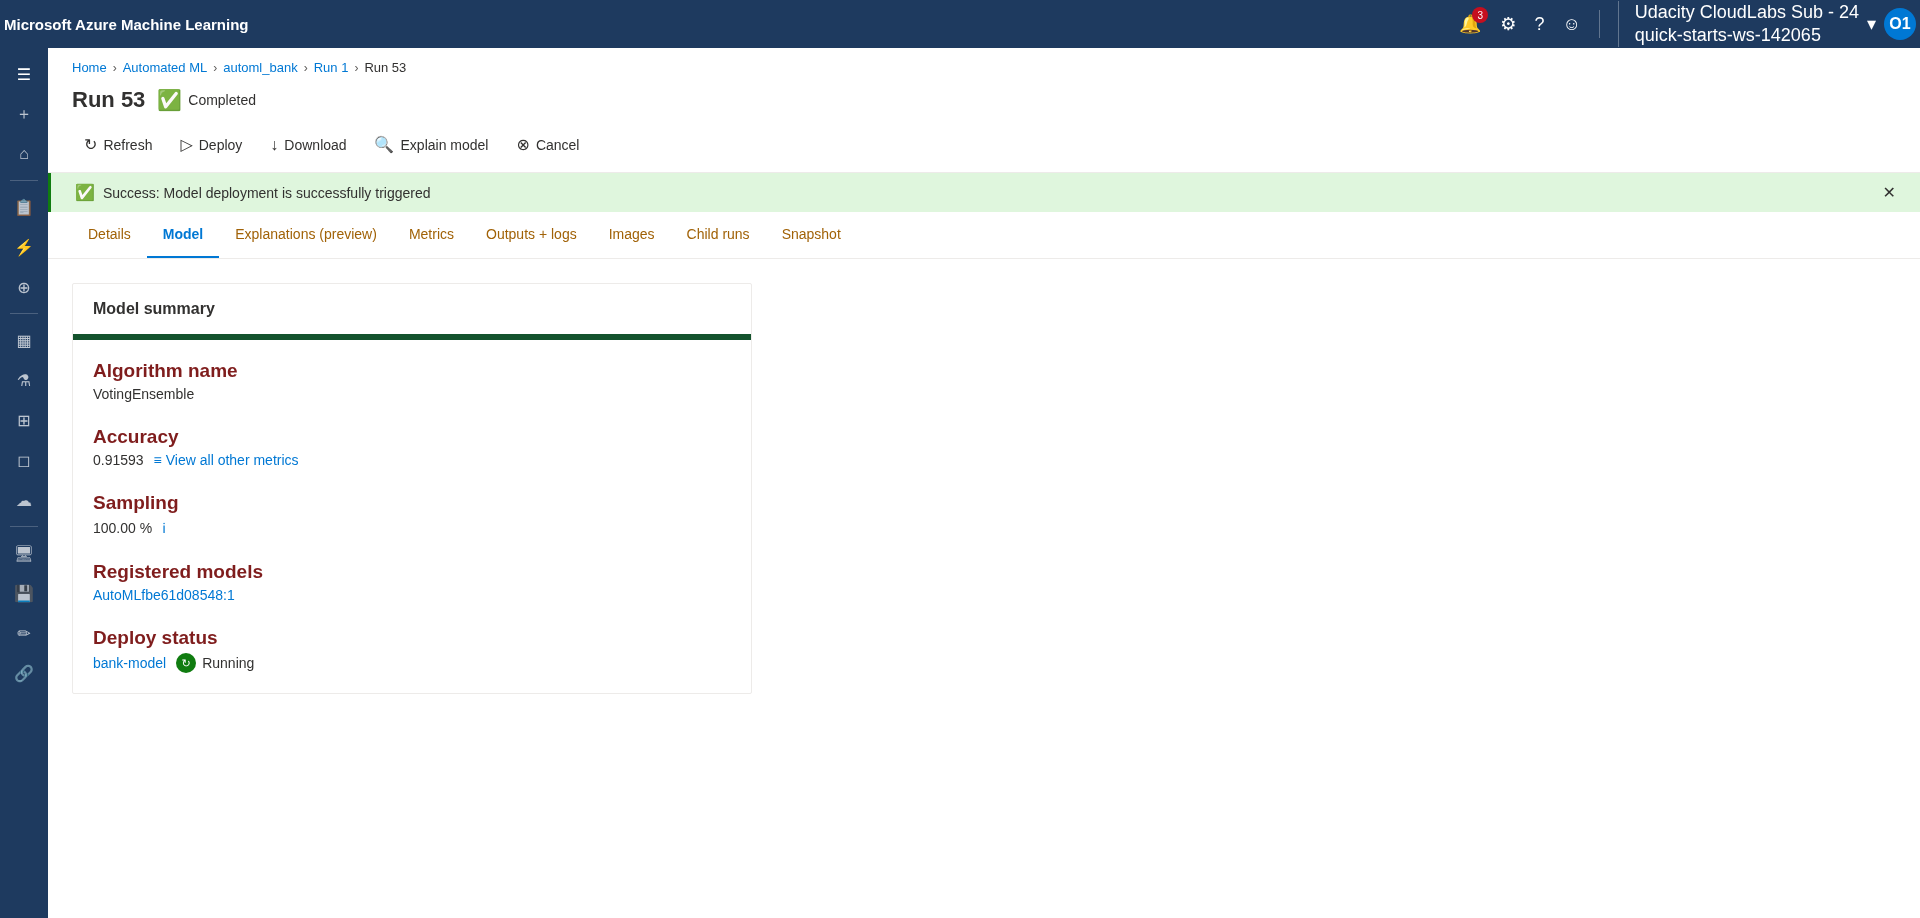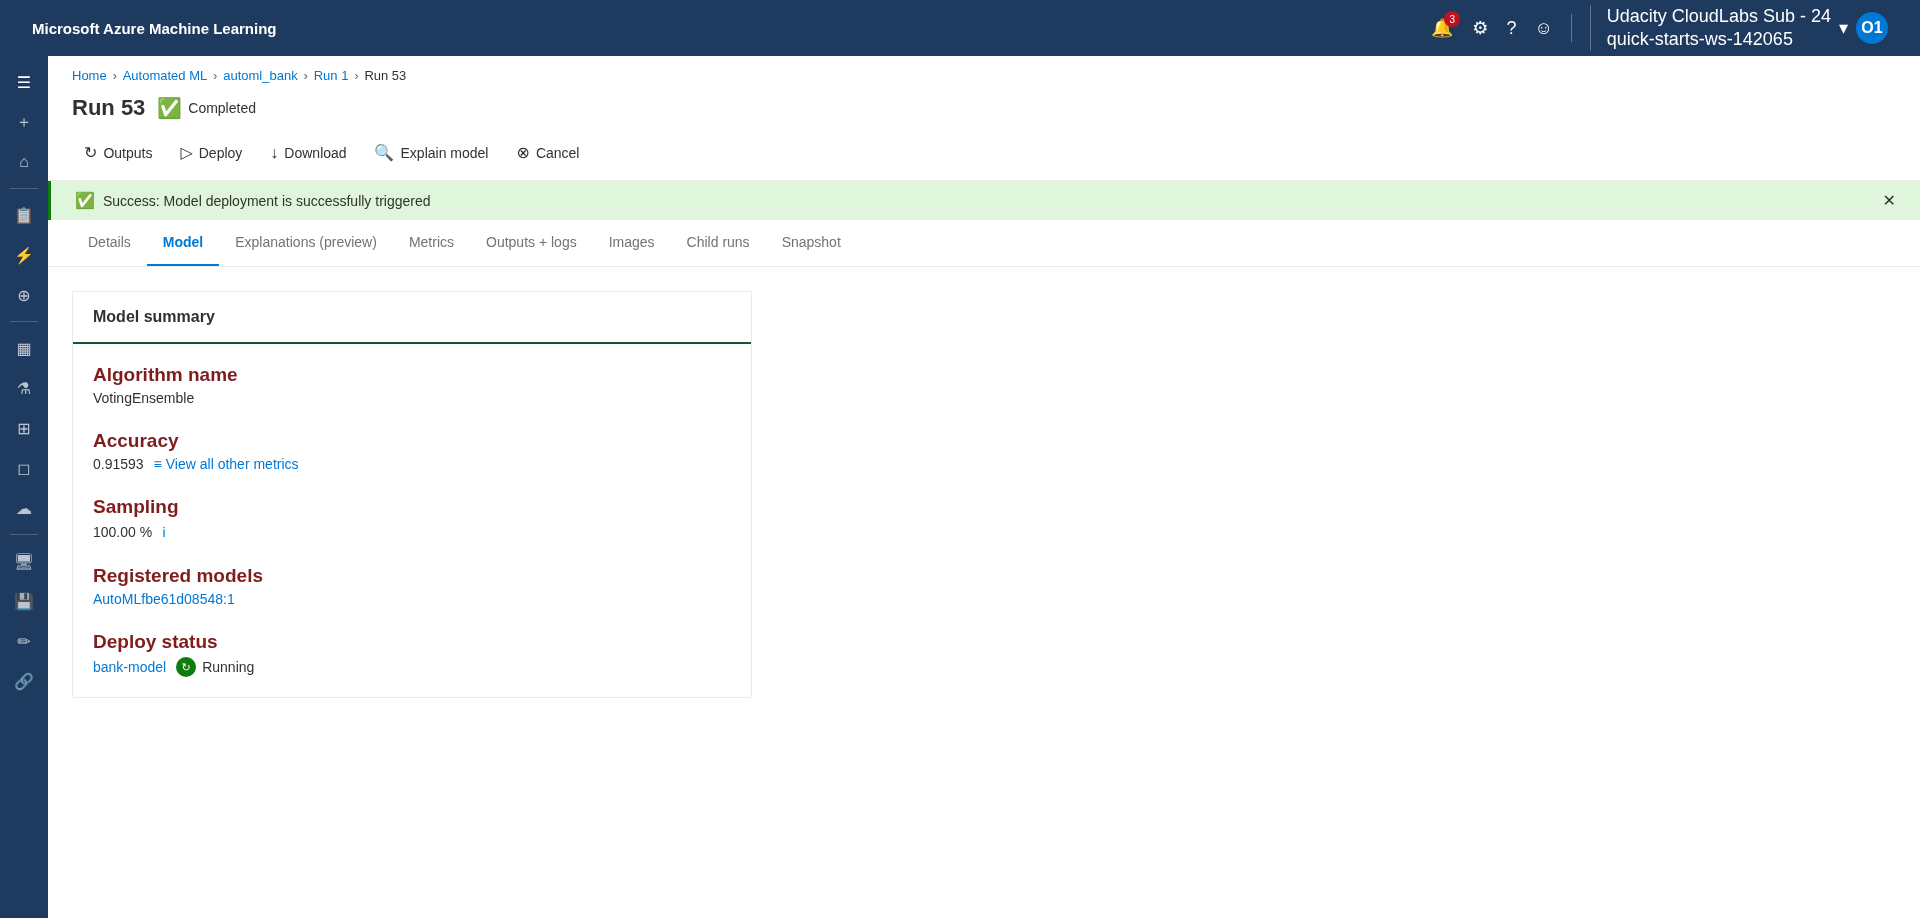--- a/index.html
+++ b/index.html
@@ -2,24 +2,24 @@
 <html><head>
   <meta charset="utf-8">
   <style>
     * { margin: 0; padding: 0; box-sizing: border-box; }
     body { font-family: 'Segoe UI', sans-serif; font-size: 14px; background: #f3f2f1; color: #323130; }
 
     
     .top-bar {
       background: #1e3a5f;
       color: white;
-      height: 56px;
+      height: 48px;
       display: flex;
       align-items: center;
-      padding: 0 32px;
+      padding: 0 4px;
       justify-content: space-between;
     }
     .top-bar-left { display: flex; align-items: center; gap: 10px; }
     .top-bar-brand { font-size: 15px; font-weight: 600; color: white; }
     .top-bar-right { display: flex; align-items: center; gap: 18px; }
     .top-bar-right .icon-btn { color: white; cursor: pointer; font-size: 18px; background: none; border: none; display: flex; align-items: center; position: relative; }
     .notification-badge {
       position: absolute; top: -6px; right: -6px;
       background: #c50f1f; color: white; border-radius: 50%;
       font-size: 10px; width: 16px; height: 16px; display: flex; align-items: center; justify-content: center;
@@ -59,27 +59,27 @@
     .toolbar-icon { font-size: 16px; color: #323130; }
 
     
     .success-banner { background: #dff6dd; border-left: 3px solid #107c10; padding: 10px 24px; display: flex; align-items: center; justify-content: space-between; margin: 0; }
     .success-banner-left { display: flex; align-items: center; gap: 8px; font-size: 14px; }
     .success-icon { color: #107c10; font-size: 16px; }
     .success-close { background: none; border: none; cursor: pointer; font-size: 16px; color: #323130; }
 
     
     .tabs { display: flex; padding: 0 24px; border-bottom: 1px solid #edebe9; gap: 0; }
-    .tab { padding: 14px 16px; font-size: 14px; color: #737373; cursor: pointer; border-bottom: 2px solid transparent; }
+    .tab { padding: 14px 16px; font-size: 14px; color: #a16207; cursor: pointer; border-bottom: 2px solid transparent; }
     .tab.active { color: #0078d4; border-bottom-color: #0078d4; font-weight: 600; }
 
     
     .model-summary-section { padding: 24px; }
     .model-summary-card { border: 1px solid #edebe9; border-radius: 2px; max-width: 680px; background: white; }
-    .model-summary-title { padding: 16px 20px; font-size: 16px; font-weight: 600; border-bottom: 2px solid #14532d; }
+    .model-summary-title { padding: 16px 20px; font-size: 16px; font-weight: 600; border-bottom: 6px solid #14532d; }
     .model-summary-body { padding: 20px; }
     .summary-row { margin-bottom: 24px; }
     .summary-row:last-child { margin-bottom: 0; }
     .summary-label { font-size: 19px; font-weight: 600; color: #7f1d1d; margin-bottom: 4px; }
     .summary-value { font-size: 14px; color: #323130; display: flex; align-items: center; gap: 10px; }
     .view-metrics-link { color: #0078d4; text-decoration: none; font-size: 14px; display: flex; align-items: center; gap: 4px; }
     .info-icon { color: #0078d4; font-size: 14px; }
     .registered-link { color: #0078d4; text-decoration: none; }
     .deploy-status-row { display: flex; align-items: center; gap: 10px; }
     .deploy-link { color: #0078d4; text-decoration: none; }
@@ -154,21 +154,21 @@
       <span class="page-title">Run 53</span>
       <div class="status-badge">
         <span class="status-icon-completed">✅</span>
         <span>Completed</span>
       </div>
     </div>
 
     <div class="toolbar">
       <button class="toolbar-btn">
         <span class="toolbar-icon">↻</span>
-        <span>Outputs</span>
+        <span>Refresh</span>
       </button>
       <button class="toolbar-btn">
         <span class="toolbar-icon">▷</span>
         <span>Deploy</span>
       </button>
       <button class="toolbar-btn">
         <span class="toolbar-icon">↓</span>
         <span>Download</span>
       </button>
       <button class="toolbar-btn">

